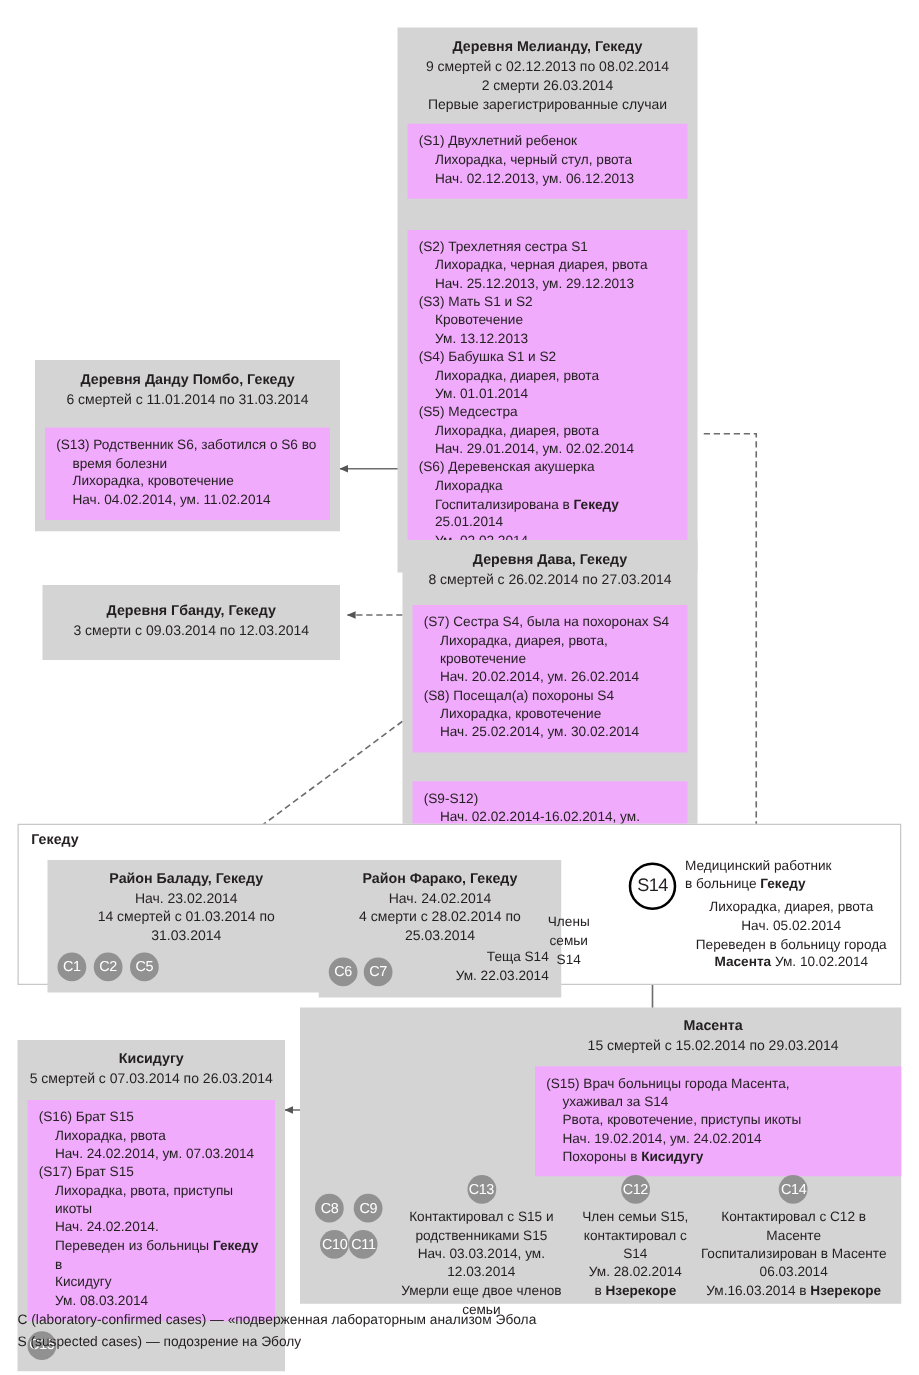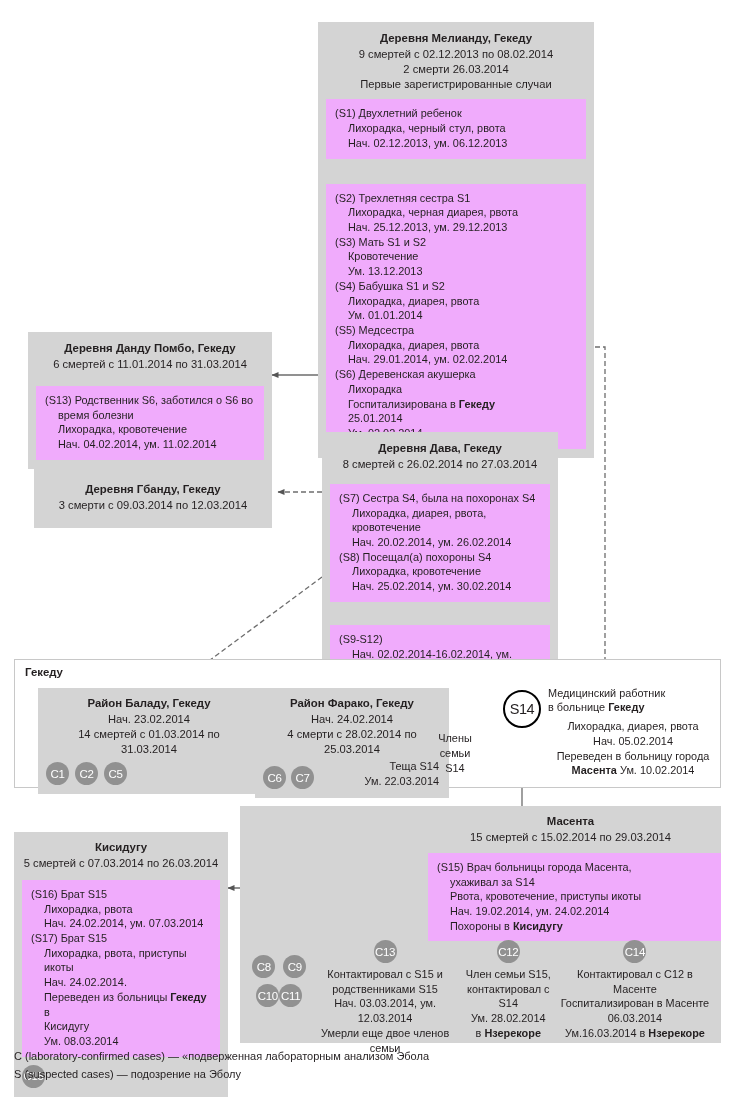--- a/index.html
+++ b/index.html
@@ -137,21 +137,21 @@
 
     <line x1="422" y1="888" x2="228" y2="888" stroke="#6d6d6d" stroke-width="1.3" marker-end="url(#ar)"></line>
 
     <path d="M600,932 L600,965 L323,965" stroke="#6d6d6d" stroke-width="1.3" fill="none" marker-end="url(#ar)"></path>
 
     <line x1="523" y1="932" x2="523" y2="960" stroke="#6d6d6d" stroke-width="1.3" marker-end="url(#ar)"></line>
 
     <line x1="540" y1="972" x2="636" y2="972" stroke="#6d6d6d" stroke-width="1.3" marker-end="url(#ar)"></line>
   </svg>
 
-  <div class="node villagecard" style="left:318px; top:22px; width:276px;">
+  <div class="node villagecard" style="left:318px; top:22px; width:240px;">
     <div class="vhead">
       <span class="vtitle">Деревня Мелианду, Гекеду</span>
       <span class="vline">9 смертей с 02.12.2013 по 08.02.2014</span>
       <span class="vline">2 смерти 26.03.2014</span>
       <span class="vline">Первые зарегистрированные случаи</span>
     </div>
 
     <div class="casebox">
       <div class="cs">(S1) Двухлетний ребенок</div>
       <span class="sub">Лихорадка, черный стул, рвота</span>
@@ -176,21 +176,21 @@
       <span class="sub">Нач. 29.01.2014, ум. 02.02.2014</span>
 
       <div class="cs">(S6) Деревенская акушерка</div>
       <span class="sub">Лихорадка</span>
       <span class="sub"><span>Госпитализирована в </span><b>Гекеду</b></span>
       <span class="sub">25.01.2014</span>
       <span class="sub">Ум. 02.02.2014</span>
     </div>
   </div>
 
-  <div class="node villagecard" style="left:28px; top:288px; width:244px;margin-top:44px;">
+  <div class="node villagecard" style="left:28px; top:288px; width:244px;">
     <div class="vhead">
       <span class="vtitle">Деревня Данду Помбо, Гекеду</span>
       <span class="vline">6 смертей с 11.01.2014 по 31.03.2014</span>
     </div>
     <div class="casebox" style="margin-top:14px;">
       <div class="cs">(S13) Родственник S6, заботился о S6 во</div>
       <span class="sub">время болезни</span>
       <span class="sub">Лихорадка, кровотечение</span>
       <span class="sub">Нач. 04.02.2014, ум. 11.02.2014</span>
     </div>

